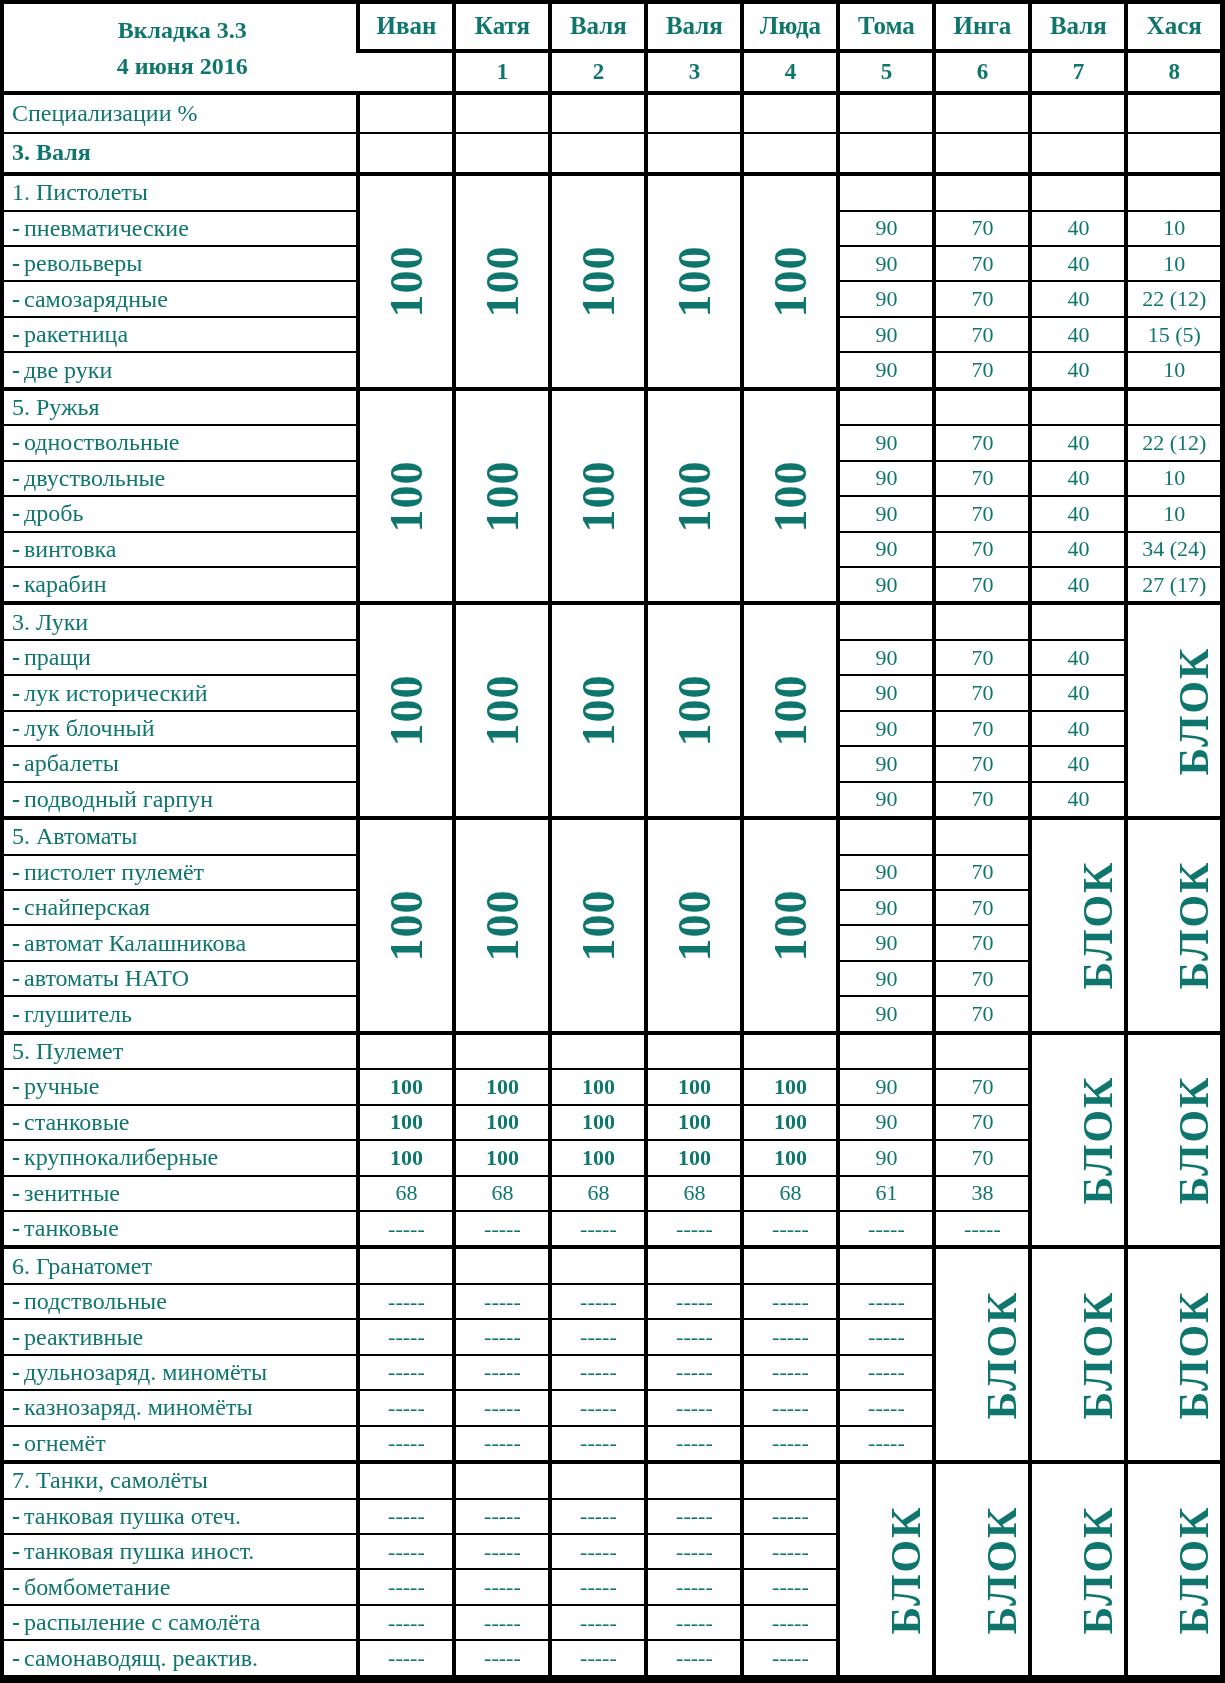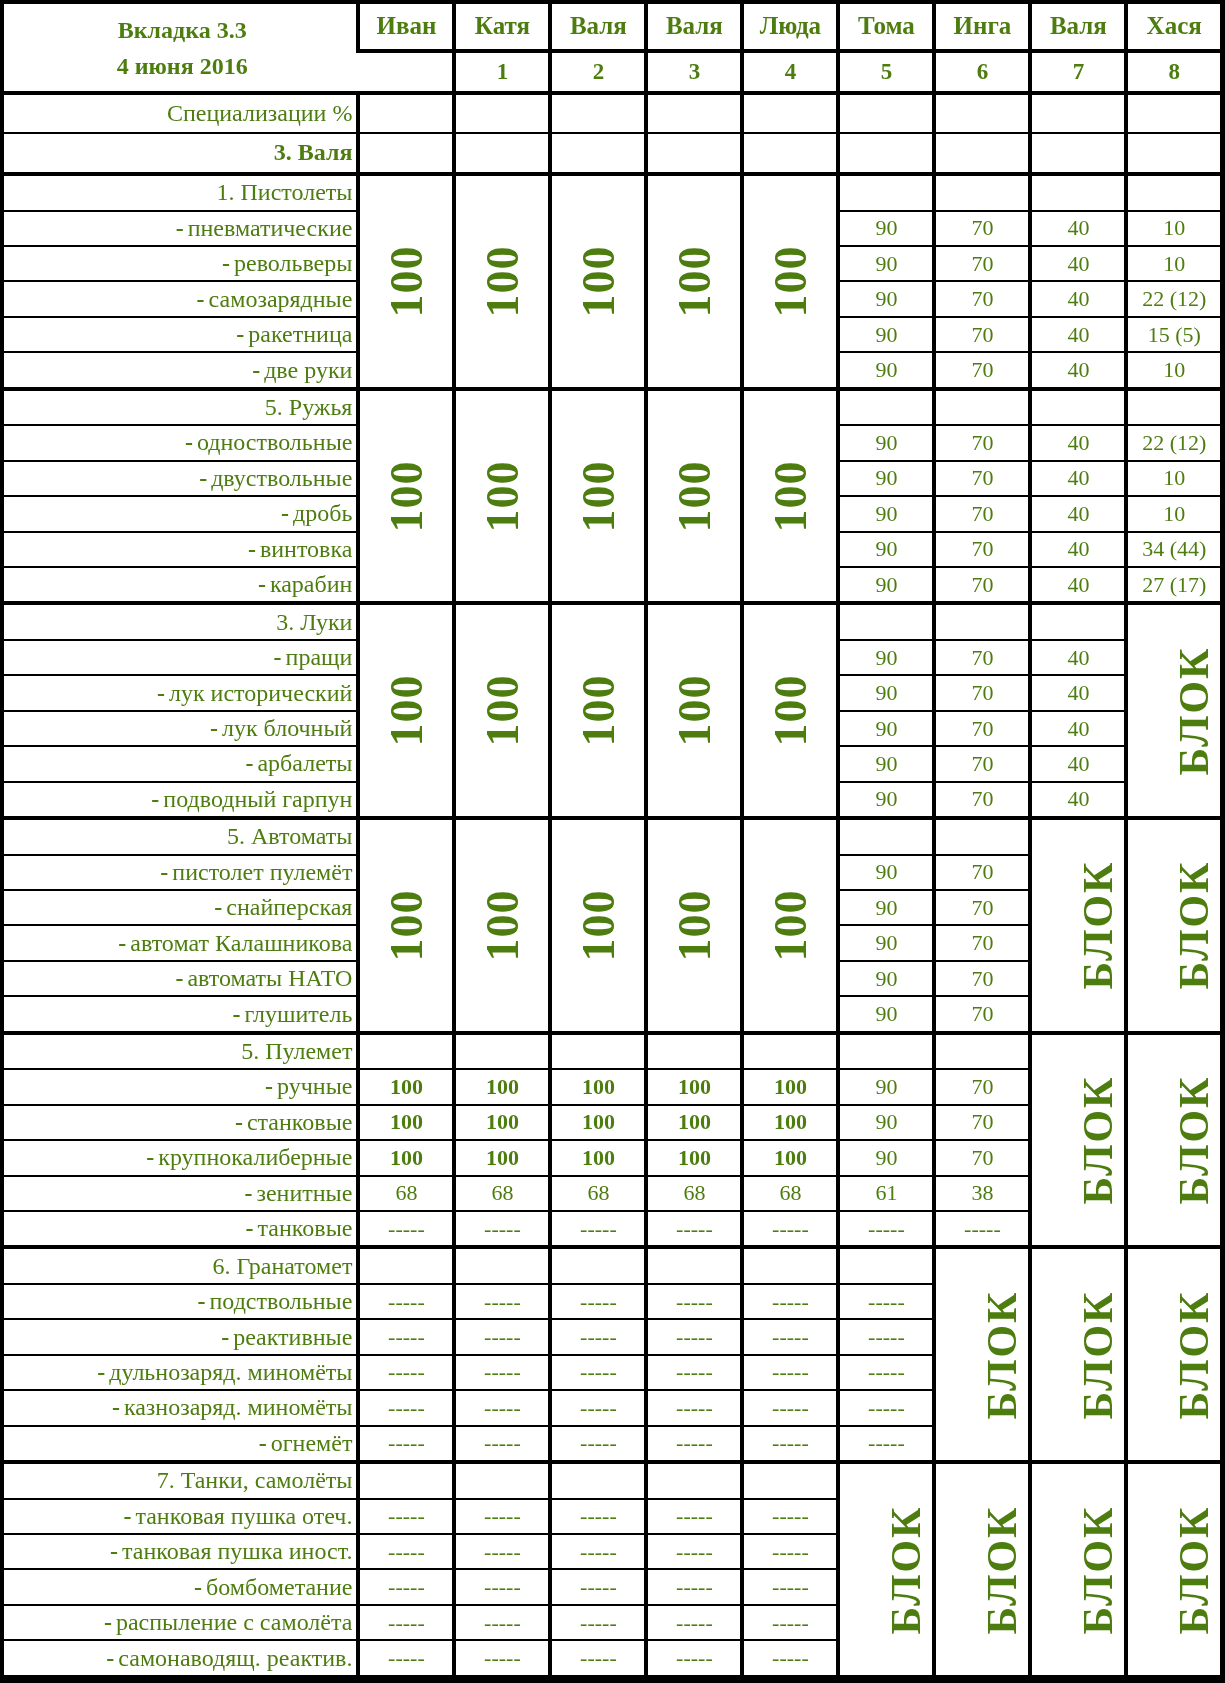--- a/index.html
+++ b/index.html
@@ -1,30 +1,30 @@
 <!DOCTYPE html>
 <html><head>
 <meta charset="utf-8">
 <style>
   html,body { margin:0; padding:0; background:#fff; }
   .page {
-    width:1225px; height:1683px; background:#fff; color:#4d7c0f;
+    width:1225px; height:1683px; background:#fff; color:#0f766e;
     font-family:"Liberation Serif", serif; overflow:hidden;
   }
   table.spec {
     border-collapse:collapse; table-layout:fixed;
     width:1225px; height:1683px;
     border:4px solid #000; border-bottom-width:8px; border-right-width:5px;
   }
   col.c-label { width:29.2%; }
   col.c-val   { width:7.866%; }
   td { border-left:4px solid #000; border-top:2px solid #000; overflow:hidden; }
   td:first-child { border-left:none; }
 
-  .label-cell { text-align:right; padding:1px 4px 1px 8px; font-size:24px; white-space:nowrap; }
+  .label-cell { text-align:left; padding:1px 4px 1px 8px; font-size:24px; white-space:nowrap; }
   .value-cell { text-align:center; font-size:22px; padding:0 2px; white-space:nowrap; }
   .bold { font-weight:bold; }
 
   tr.r-name td { font-weight:bold; font-size:25px; text-align:center; height:42px; }
   tr.r-num  td { font-weight:bold; font-size:23px; text-align:center; height:36px; border-top-width:4px; }
   tr.r-spec td { border-top-width:4px; height:34px; }
   tr.r-sel  td { border-top-width:2px; height:36px;margin-top:40px; }
   tr.body-row td { height:31px; }
   tr.section-start td { border-top-width:4px !important; }
 
@@ -188,21 +188,21 @@
           <td class="value-cell">90</td>
           <td class="value-cell">70</td>
           <td class="value-cell">40</td>
           <td class="value-cell">10</td>
         </tr>
         <tr class="body-row">
           <td class="label-cell"><b class="dash">-</b>винтовка</td>
           <td class="value-cell">90</td>
           <td class="value-cell">70</td>
           <td class="value-cell">40</td>
-          <td class="value-cell">34 (44)</td>
+          <td class="value-cell">34 (24)</td>
         </tr>
         <tr class="body-row">
           <td class="label-cell"><b class="dash">-</b>карабин</td>
           <td class="value-cell">90</td>
           <td class="value-cell">70</td>
           <td class="value-cell">40</td>
           <td class="value-cell">27 (17)</td>
         </tr>
         <tr class="body-row section-start">
           <td class="label-cell">3. Луки</td>

